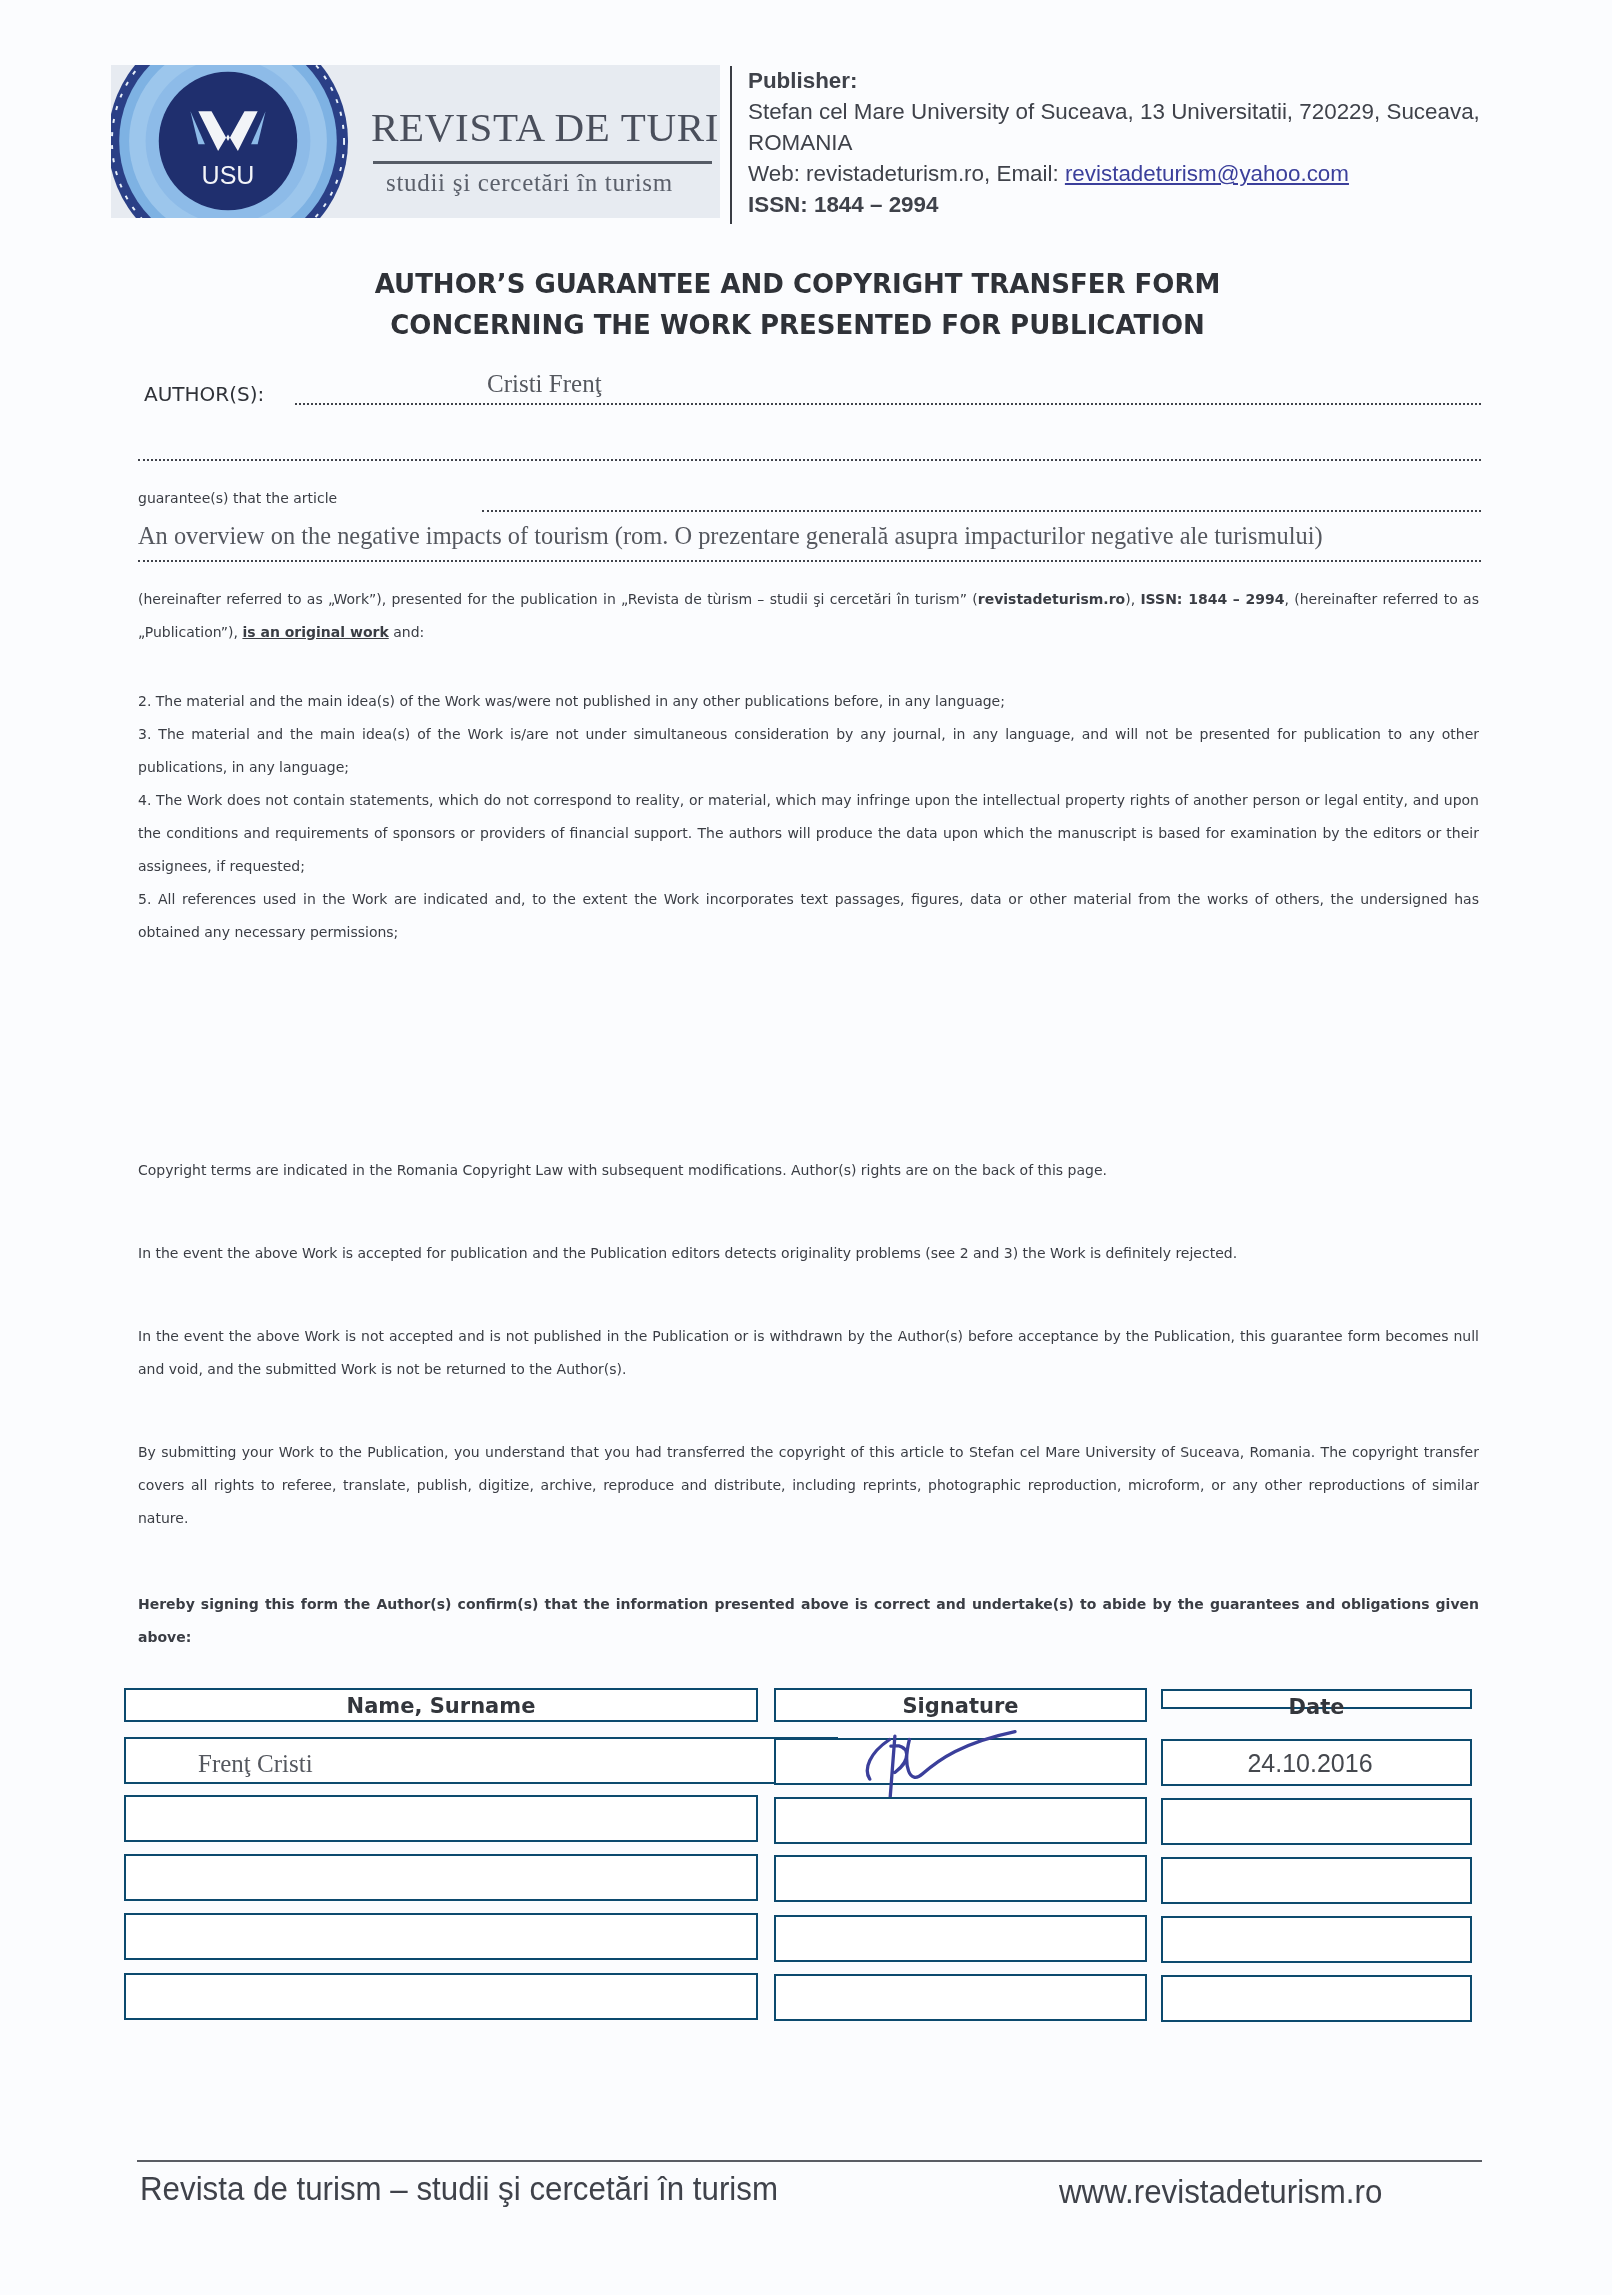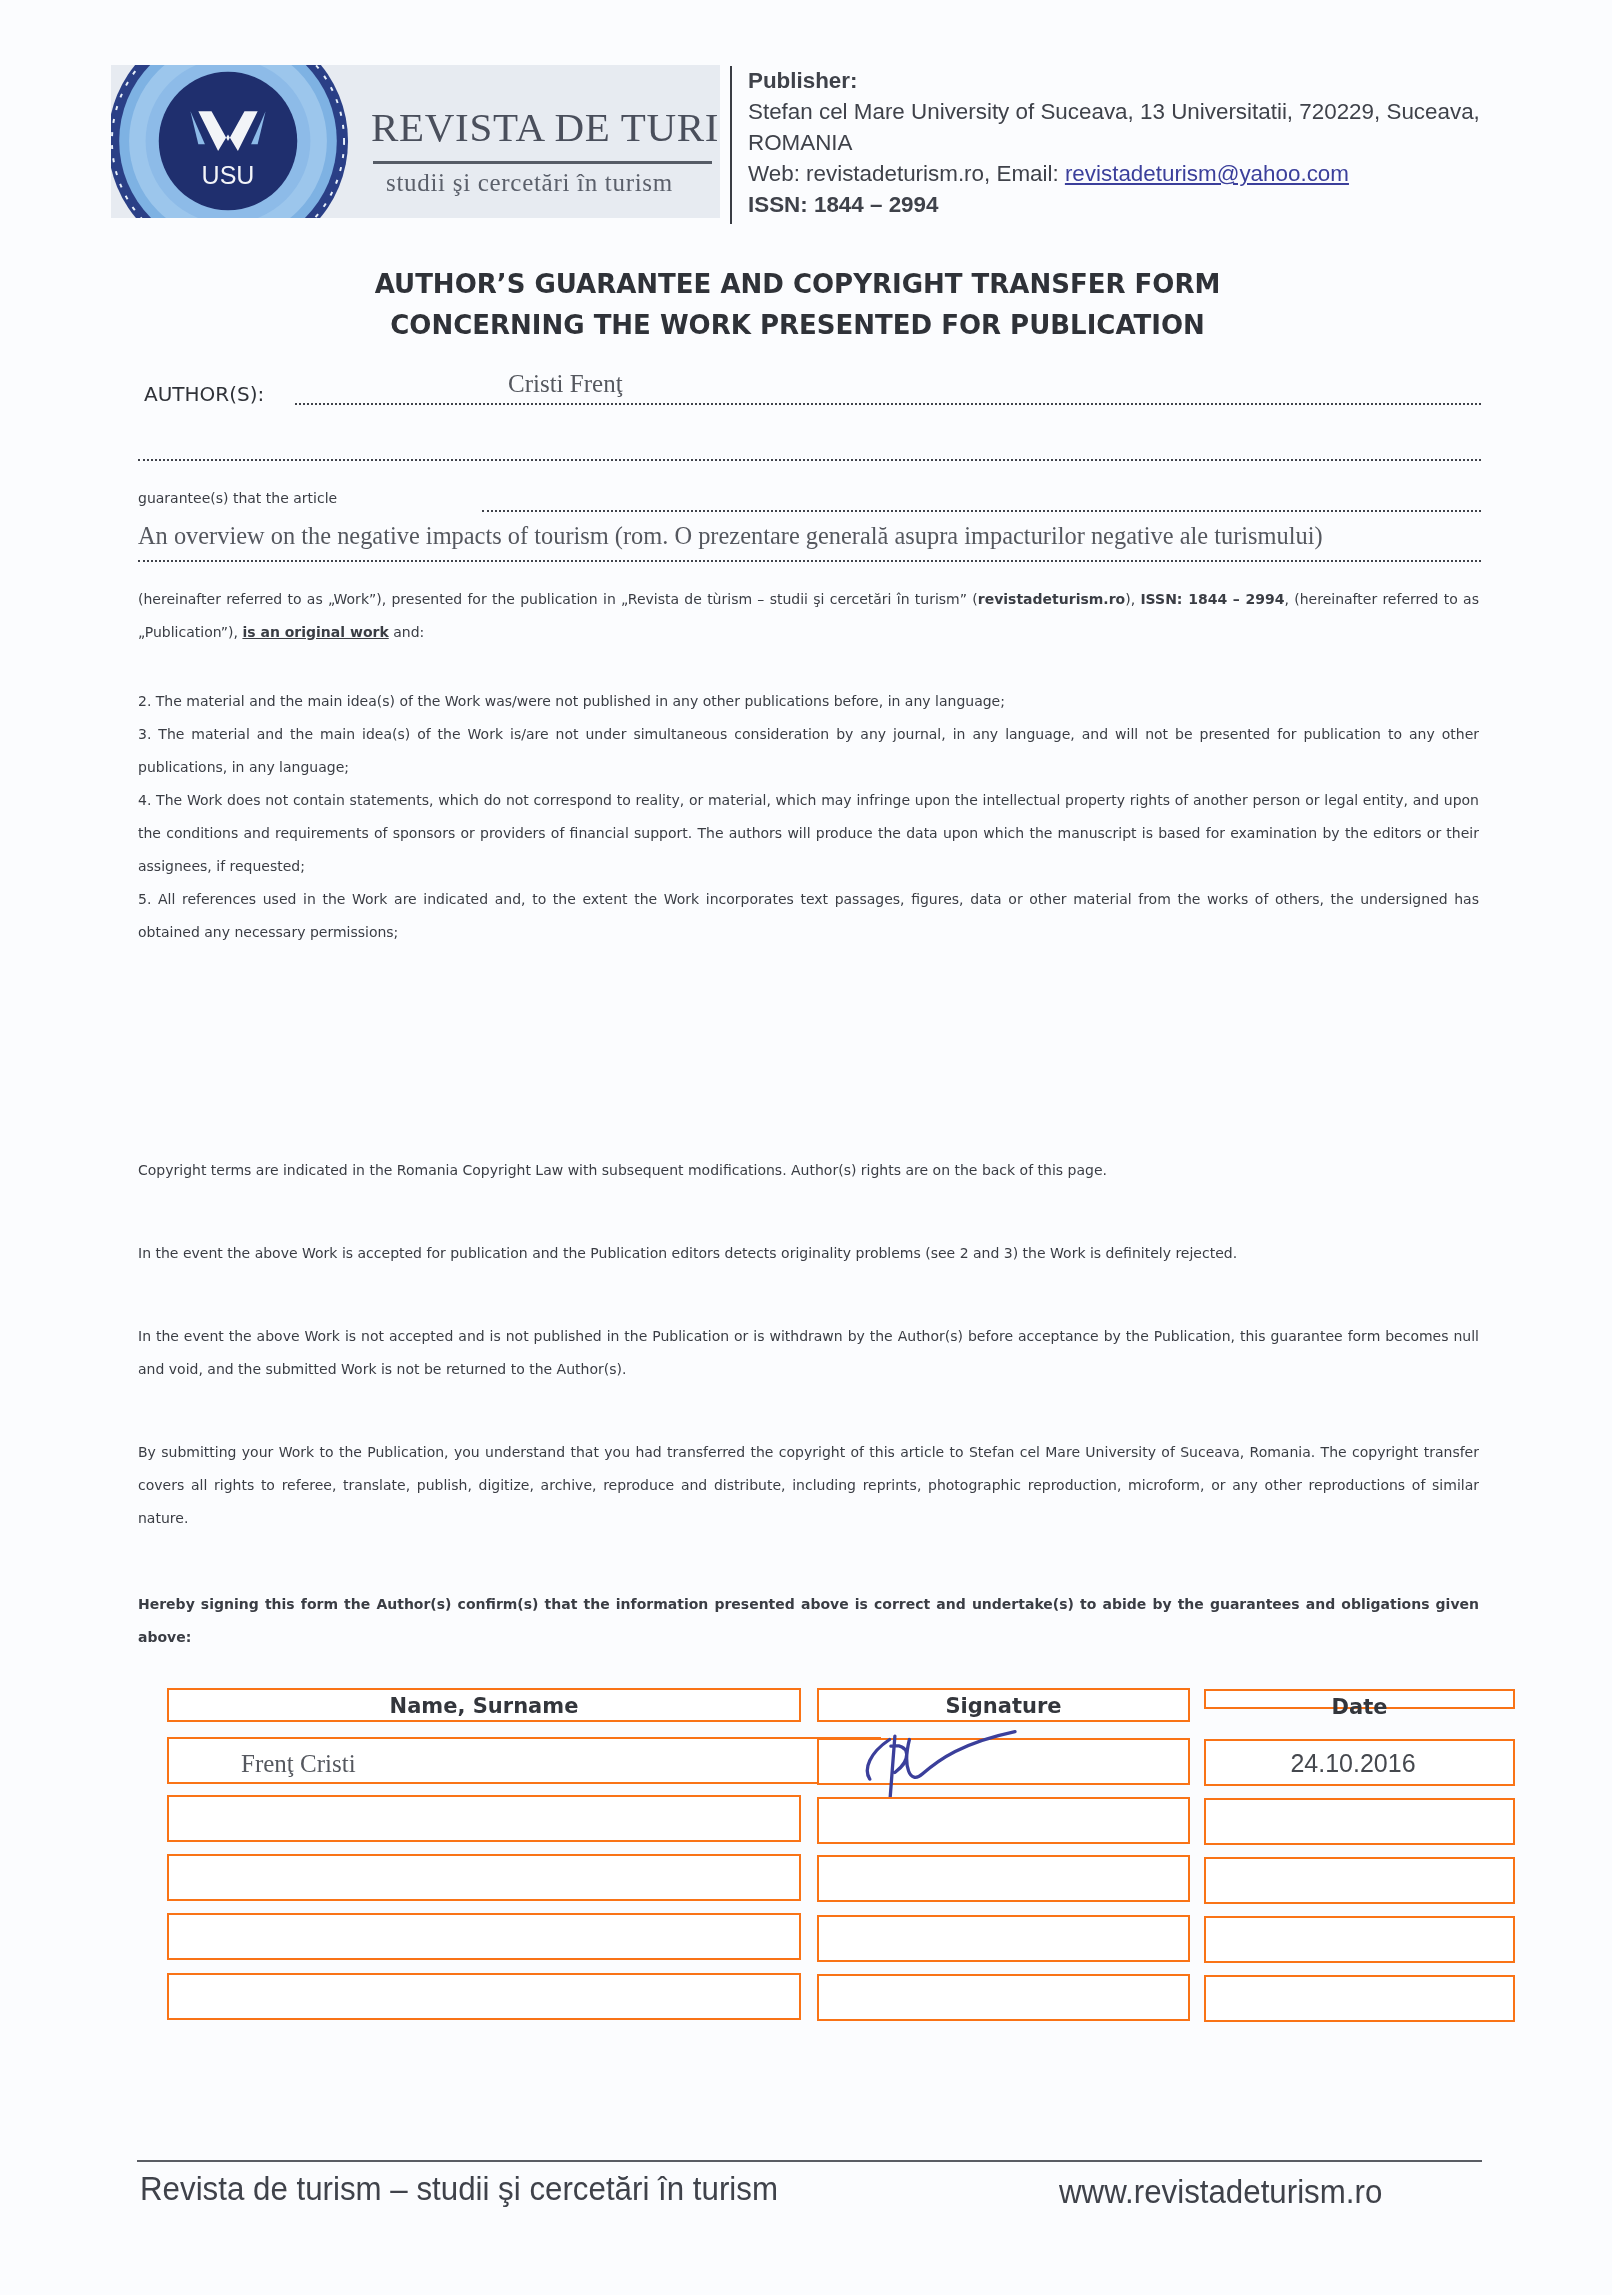--- a/index.html
+++ b/index.html
@@ -54,24 +54,23 @@
   }
   .body-text {
     font-family: "DejaVu Sans", sans-serif; font-size: 14px; color: #3a3d44;
     line-height: 33px;
   }
 
   .para { left: 138px; width: 1341px; text-align: justify; }
 
   
   .cell {
-    border: 2px solid #f97316;
+    border: 2px solid #0c4a6e;
     box-sizing: border-box;
     background: #ffffff;
-    margin-left: 43px;
   }
   .cell-head {
     font-family: "DejaVu Sans", sans-serif; font-weight: bold; font-size: 21px;
     color: #33363c; text-align: center; line-height: 33px;
   }
   .cell-val { font-size: 25px; color: #45484e; line-height: 45px; }
 
   
   .footer-rule { left: 137px; top: 2160px; width: 1345px; height: 2px; background: #5a5d64; }
   .footer-left { left: 140px; top: 2169px; font-size: 34px; color: #3f424a; transform: scaleX(0.92); transform-origin: left; white-space: nowrap; }
@@ -110,21 +109,21 @@
   <div class="bold">ISSN: 1844 – 2994</div>
 </div>
 
 <div class="abs form-title">
   <div>AUTHOR’S GUARANTEE AND COPYRIGHT TRANSFER FORM</div>
   <div>CONCERNING THE WORK PRESENTED FOR PUBLICATION</div>
 </div>
 
 <div class="abs label-bold" style="left:144px; top:382px;">AUTHOR(S):</div>
 <div class="abs dots" style="left:295px; top:403px; width:1186px;"></div>
-<div class="abs handwrite" style="left:508px; top:370px;">Cristi Frenţ</div>
+<div class="abs handwrite" style="left:487px; top:370px;">Cristi Frenţ</div>
 <div class="abs dots" style="left:138px; top:459px; width:1343px;"></div>
 
 <div class="abs body-text" style="left:138px; top:482px; line-height:32px;">guarantee(s) that the article</div>
 <div class="abs dots" style="left:482px; top:510px; width:999px;"></div>
 <div class="abs handwrite" style="left:138px; top:522px; font-size:24.4px;">An overview on the negative impacts of tourism (rom. O prezentare generală asupra impacturilor negative ale turismului)</div>
 <div class="abs dots" style="left:138px; top:560px; width:1343px;"></div>
 
 <div class="abs body-text para" style="top:583px;">
   <span>(hereinafter referred to as „Work”), presented for the publication in „Revista de tùrism – studii şi cercetări în turism”</span>
   (<b>revistadeturism.ro</b>), <b>ISSN: 1844 – 2994</b><span>, (hereinafter referred to as „Publication”), </span><b style="text-decoration:underline;">is an original work</b><span> and:</span>

